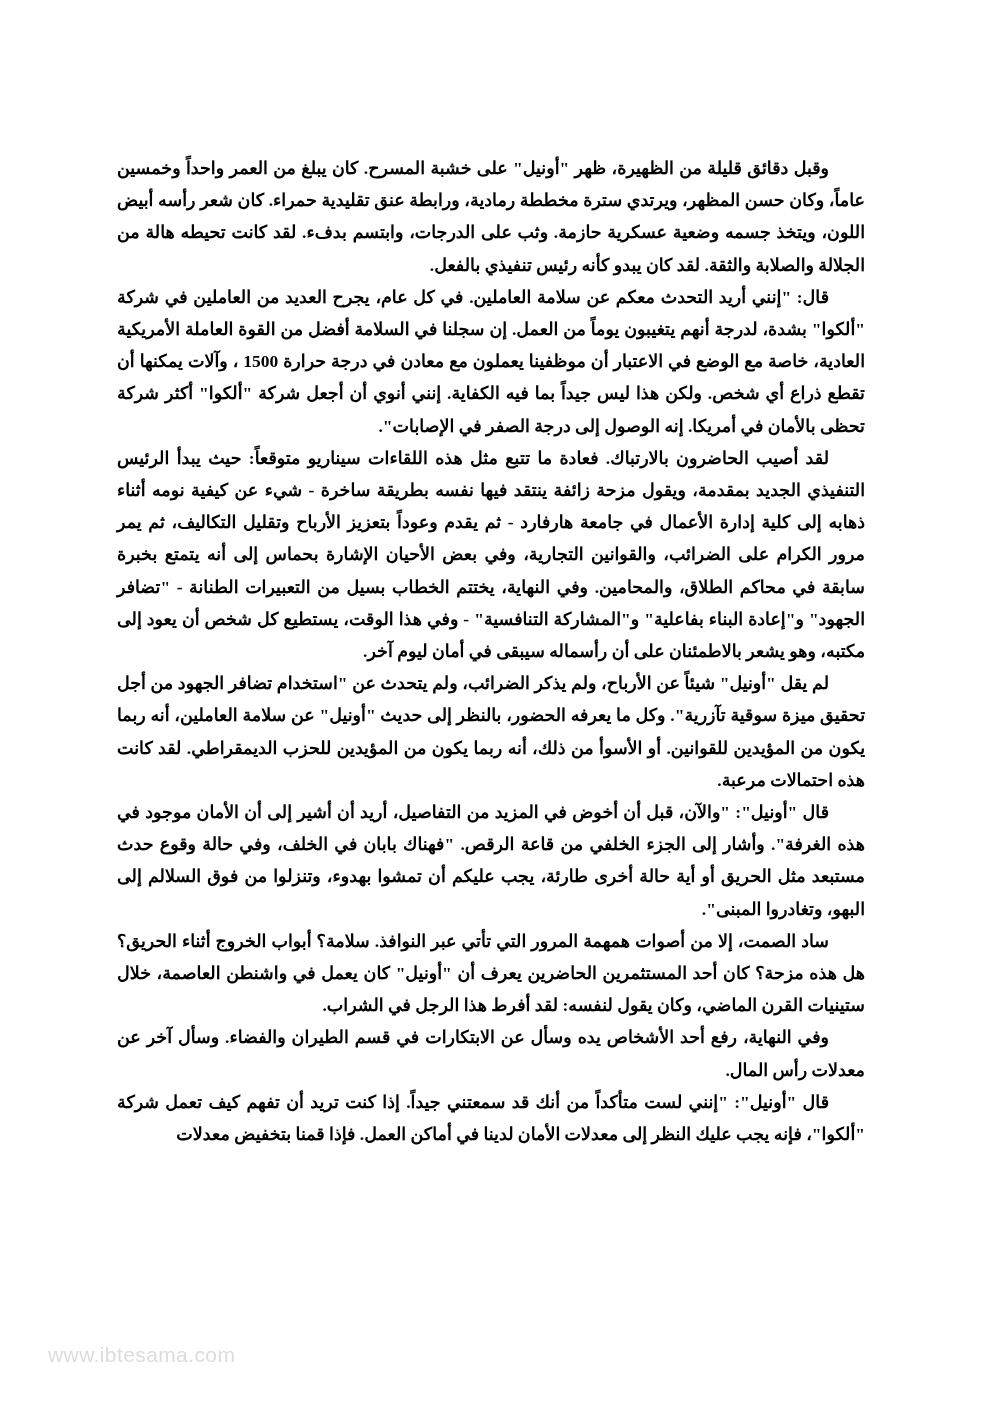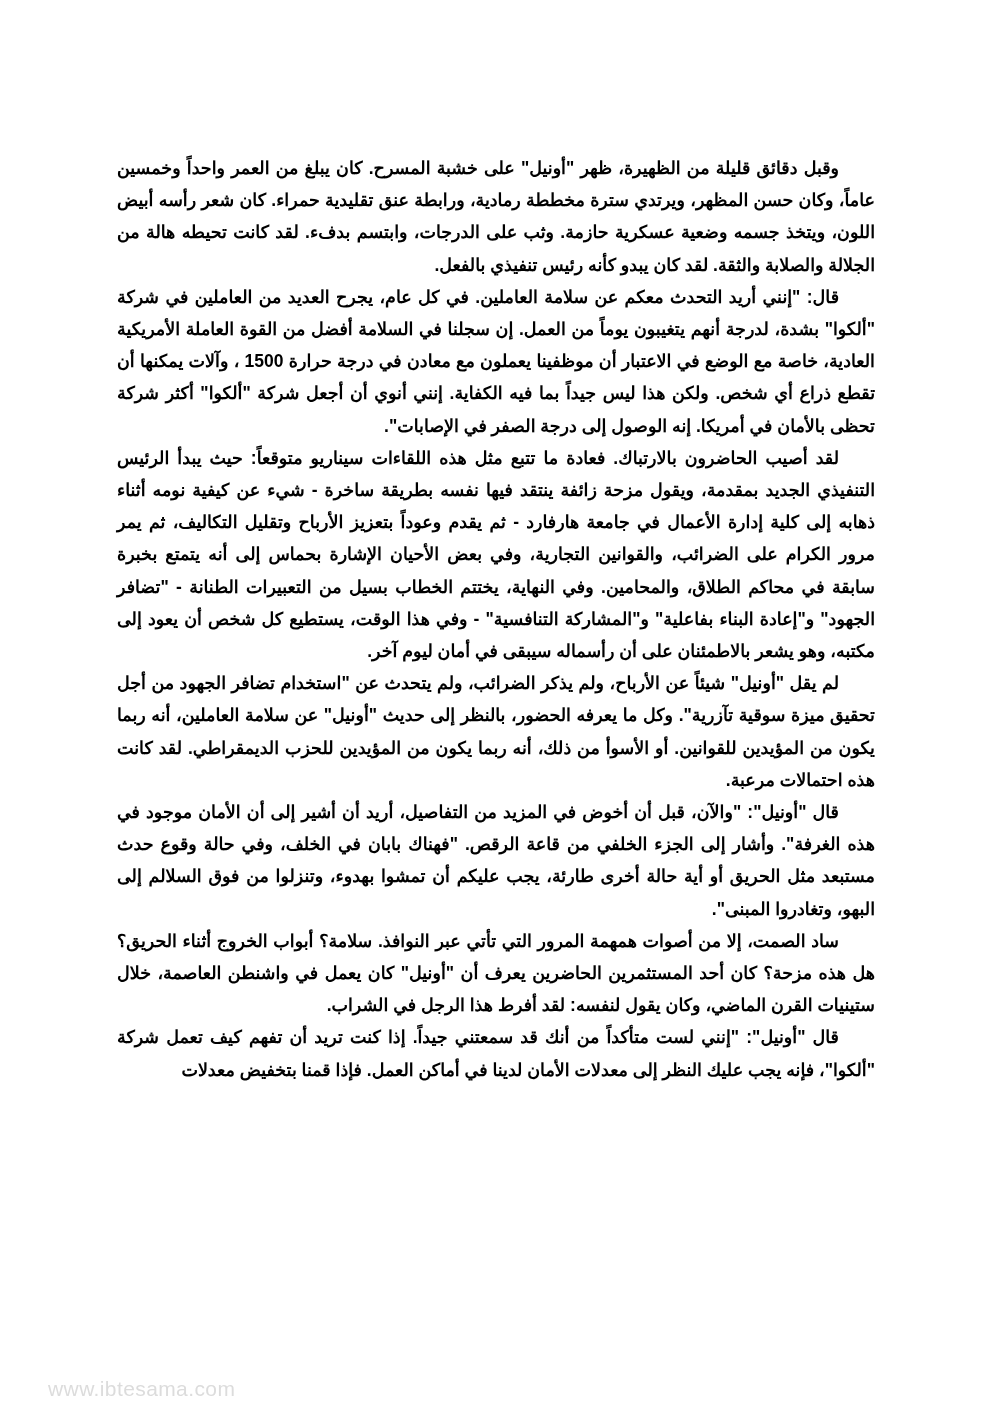--- a/index.html
+++ b/index.html
@@ -11,44 +11,44 @@
     position: relative;
     width: 992px;
     height: 1403px;
     background: #ffffff;
     overflow: hidden;
     box-sizing: border-box;
   }
   .text-body {
     position: absolute;
     top: 152px;
-    right: 117px;
+    right: 127px;
     left: 117px;
     direction: rtl;
     text-align: justify;
     text-justify: inter-word;
-    font-family: Liberation Sans, sans-serif;
+    font-family: Liberation Serif, serif;
     font-size: 17.5px;
     line-height: 32.2px;
     color: #000000;
     font-weight: 600;
   }
   .para {
     margin: 0;
     text-indent: 36px;
     text-align: justify;
   }
   .para b,
   .bold-phrase {
     font-weight: 800;
   }
   .watermark {
     position: absolute;
     left: 48px;
-    top: 1377px;
+    top: 1343px;
     font-family: "Liberation Sans", sans-serif;
     font-size: 21px;
     letter-spacing: 0.4px;
     color: #dcdcdc;
     direction: ltr;
     text-align: left;
     white-space: nowrap;
     user-select: none;
   }
 </style>
@@ -65,20 +65,21 @@
     <p class="para">قال: "إنني أريد التحدث معكم عن سلامة العاملين. في كل عام، يجرح العديد من العاملين في شركة "ألكوا" بشدة، لدرجة أنهم يتغيبون يوماً من العمل. إن سجلنا في السلامة أفضل من القوة العاملة الأمريكية العادية، خاصة مع الوضع في الاعتبار أن موظفينا يعملون مع معادن في درجة حرارة 1500 ، وآلات يمكنها أن تقطع ذراع أي شخص. ولكن هذا ليس جيداً بما فيه الكفاية. إنني أنوي أن أجعل شركة "ألكوا" أكثر شركة تحظى بالأمان في أمريكا. إنه الوصول إلى درجة الصفر في الإصابات".</p>
 
     <p class="para">لقد أصيب الحاضرون بالارتباك. فعادة ما تتبع مثل هذه اللقاءات سيناريو متوقعاً: حيث يبدأ الرئيس التنفيذي الجديد بمقدمة، ويقول مزحة زائفة ينتقد فيها نفسه بطريقة ساخرة - شيء عن كيفية نومه أثناء ذهابه إلى كلية إدارة الأعمال في جامعة هارفارد - ثم يقدم وعوداً بتعزيز الأرباح وتقليل التكاليف، ثم يمر مرور الكرام على الضرائب، والقوانين التجارية، وفي بعض الأحيان الإشارة بحماس إلى أنه يتمتع بخبرة سابقة في محاكم الطلاق، والمحامين. وفي النهاية، يختتم الخطاب بسيل من التعبيرات الطنانة - "تضافر الجهود" و"إعادة البناء بفاعلية" و"المشاركة التنافسية" - وفي هذا الوقت، يستطيع كل شخص أن يعود إلى مكتبه، وهو يشعر بالاطمئنان على أن رأسماله سيبقى في أمان ليوم آخر.</p>
 
     <p class="para">لم يقل "أونيل" شيئاً عن الأرباح، ولم يذكر الضرائب، ولم يتحدث عن "استخدام تضافر الجهود من أجل تحقيق ميزة سوقية تآزرية". وكل ما يعرفه الحضور، بالنظر إلى حديث "أونيل" عن سلامة العاملين، أنه ربما يكون من المؤيدين للقوانين. أو الأسوأ من ذلك، أنه ربما يكون من المؤيدين للحزب الديمقراطي. لقد كانت هذه احتمالات مرعبة.</p>
 
     <p class="para">قال "أونيل": "والآن، قبل أن أخوض في المزيد من التفاصيل، أريد أن أشير إلى أن الأمان موجود في هذه الغرفة". وأشار إلى الجزء الخلفي من قاعة الرقص. "فهناك بابان في الخلف، وفي حالة وقوع حدث مستبعد مثل الحريق أو أية حالة أخرى طارئة، يجب عليكم أن تمشوا بهدوء، وتنزلوا من فوق السلالم إلى البهو، وتغادروا المبنى".</p>
 
     <p class="para"><span>ساد الصمت، إلا من أصوات همهمة المرور التي تأتي عبر النوافذ. سلامة؟ أبواب الخروج أثناء الحريق؟ هل هذه مزحة؟ كان أحد المستثمرين الحاضرين يعرف أن "أونيل" كان يعمل في واشنطن العاصمة، خلال ستينيات القرن الماضي، وكان يقول لنفسه: </span><b class="bold-phrase">لقد أفرط هذا الرجل في الشراب.</b><span></span></p>
 
+    <p class="para">وفي النهاية، رفع أحد الأشخاص يده وسأل عن الابتكارات في قسم الطيران والفضاء. وسأل آخر عن معدلات رأس المال.</p>
 
     <p class="para">قال "أونيل": "إنني لست متأكداً من أنك قد سمعتني جيداً. إذا كنت تريد أن تفهم كيف تعمل شركة "ألكوا"، فإنه يجب عليك النظر إلى معدلات الأمان لدينا في أماكن العمل. فإذا قمنا بتخفيض معدلات</p>
 
   </div>
 
   <div class="watermark">www.ibtesama.com</div>
 
 </div>
 
 </body></html>

